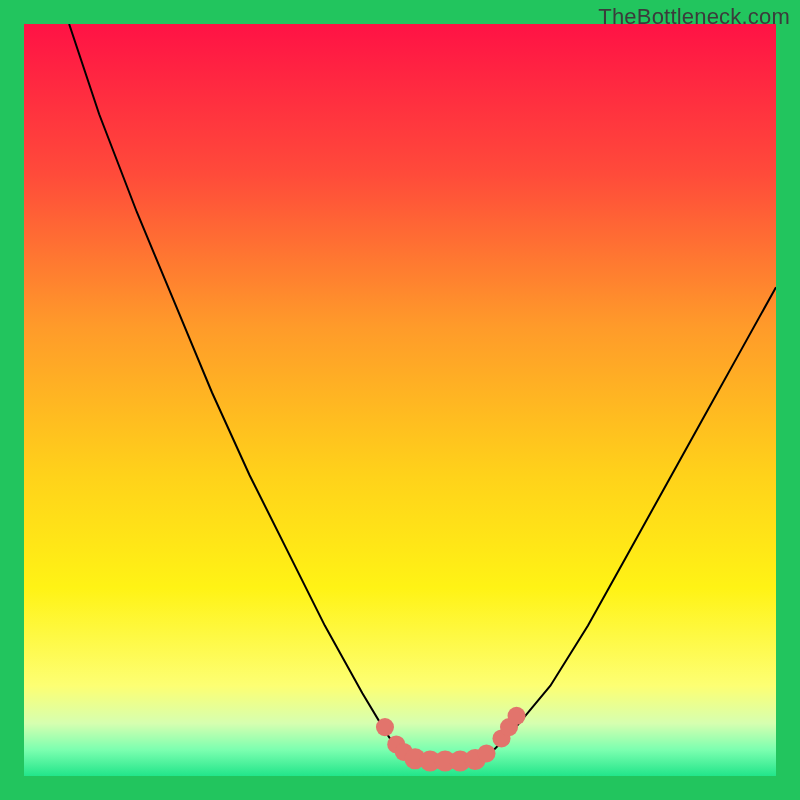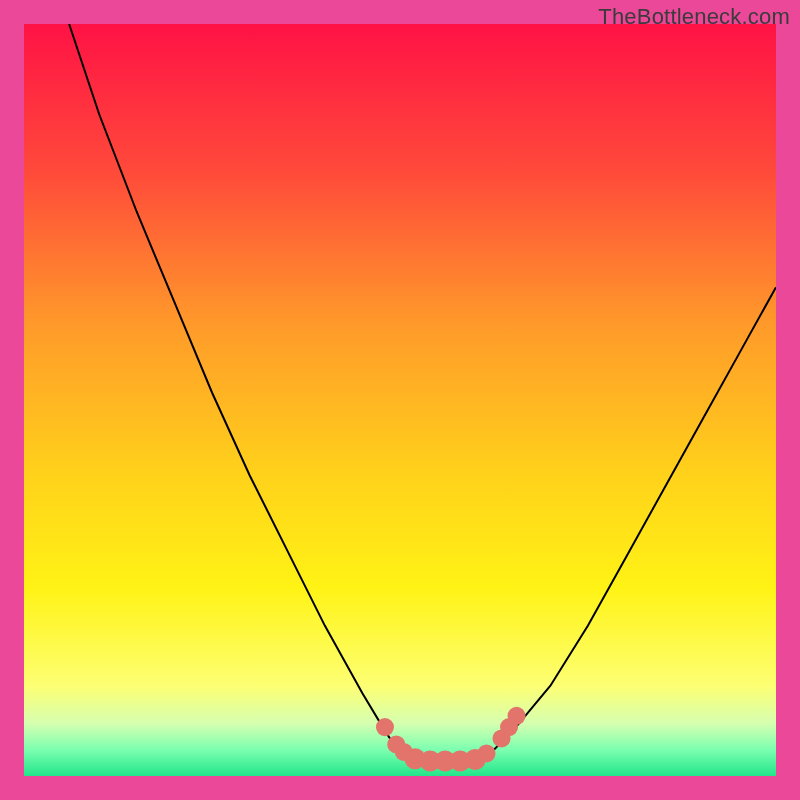--- a/index.html
+++ b/index.html
@@ -8,21 +8,21 @@
     width: 800px;
     height: 800px;
     overflow: hidden;
     background: #000;
     font-family: Arial, Helvetica, sans-serif;
   }
   .stage {
     position: relative;
     width: 800px;
     height: 800px;
-    background: #ec4899;
+    background: #22c55e;
   }
   .plot-area {
     position: absolute;
     left: 24px;
     top: 24px;
     width: 752px;
     height: 752px;
     overflow: hidden;
   }
   .gradient-bg {

